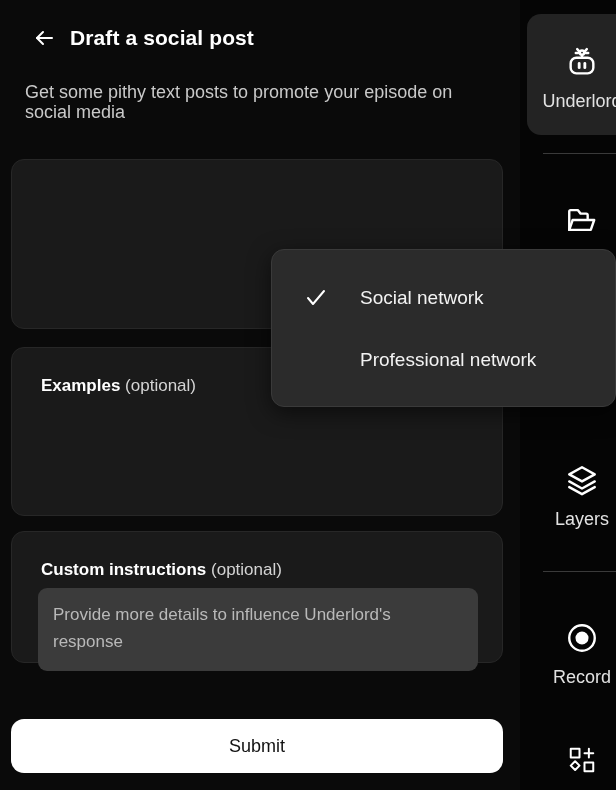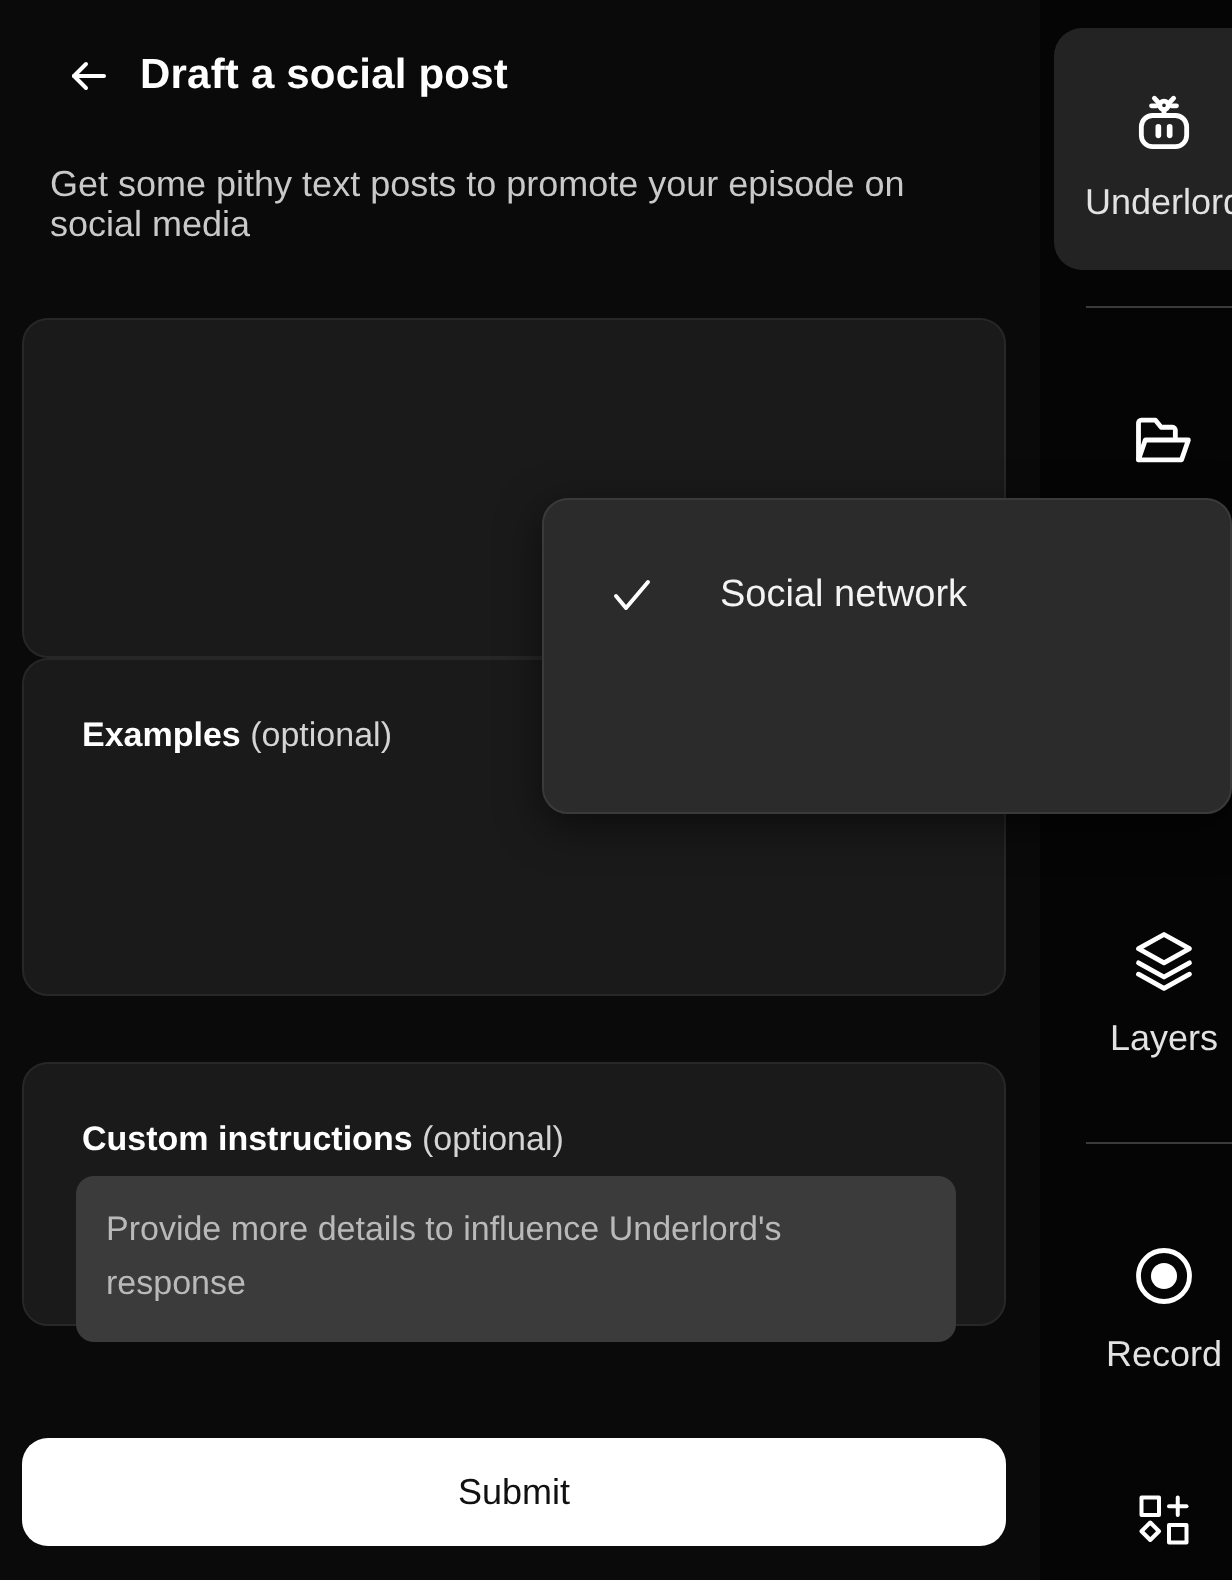--- a/index.html
+++ b/index.html
@@ -31,21 +31,21 @@
 
   .select-btn {
     position: absolute; left: 281px; top: 189px; width: 206px; height: 48px;
     background: #2b2b2b; border: 1px solid #4a4a4a; border-radius: 9px;
     display: flex; align-items: center; justify-content: space-between;
     padding: 0 14px 0 16px; cursor: pointer;
   }
   .select-value { font-size: 17px; color: #f0f0f0; }
   .select-caret { margin-left: 8px; display: flex; align-items: center; }
 
-  #card-examples { top: 329px; height: 169px; text-align: right; }
+  #card-examples { top: 347px; height: 169px; text-align: right; }
   #card-custom { top: 531px; height: 132px; }
   .field-label { position: absolute; left: 29px; top: 28px; font-size: 17px; color: #ffffff; }
   .field-label b { font-weight: bold; }
   .field-label span { font-weight: normal; color: #d4d4d4; }
   .textarea {
     position: absolute; left: 26px; top: 56px; width: 440px; height: 83px;
     background: #3b3b3b; border-radius: 9px; padding: 13px 15px;
     font-size: 17px; line-height: 27px; color: #b9b9b9; cursor: text;
   }
 
@@ -221,15 +221,18 @@
 
   <div class="menu">
     <div class="menu-item">
       <span class="menu-check">
         <svg width="24" height="24" viewBox="0 0 24 24" fill="none" stroke="#ffffff" stroke-width="2" stroke-linecap="round" stroke-linejoin="round">
           <polyline points="4,12 9,18 20,5"></polyline>
         </svg>
       </span>
       <span class="menu-label">Social network</span>
     </div>
+    <div class="menu-item">
+      <span class="menu-label">Professional network</span>
+    </div>
   </div>
 
 </div>
 
 </body></html>

